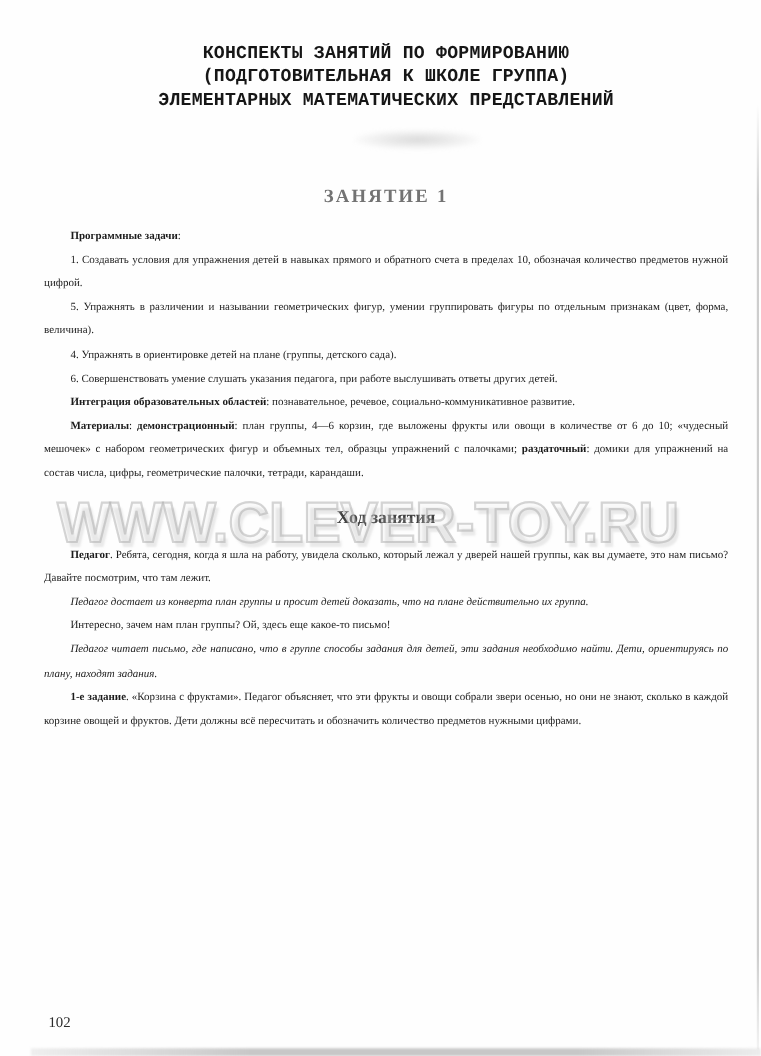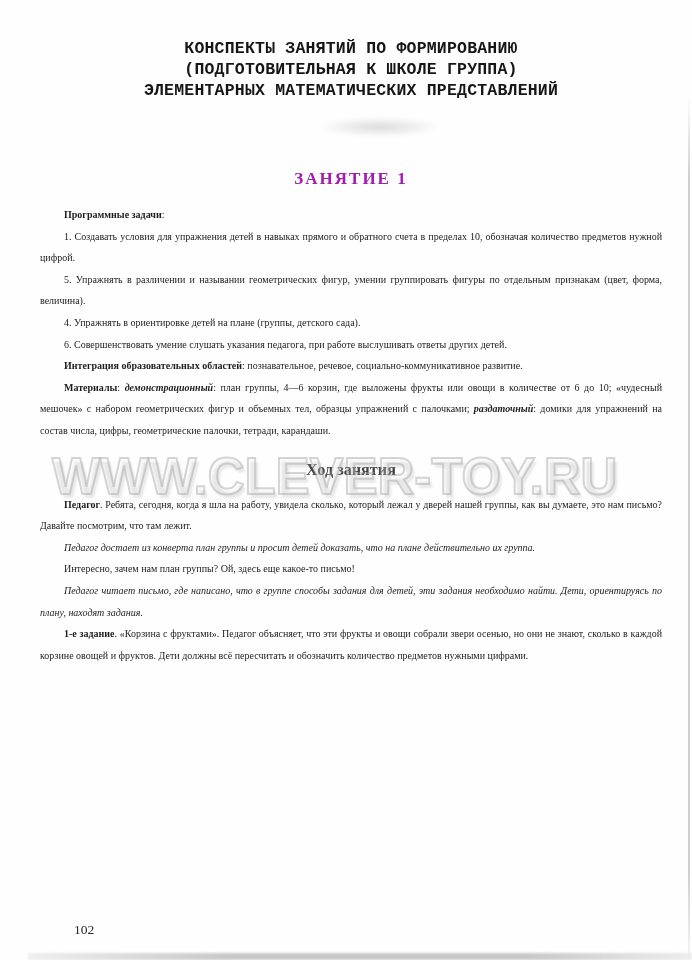--- a/index.html
+++ b/index.html
@@ -13,36 +13,36 @@
     position:absolute; left:40px; right:30px; top:38px;
   }
   .doc-title {
     text-align:center;
     font-family:Liberation Mono, monospace;
     font-weight:bold; font-size:16.5px; line-height:21px;
     letter-spacing:0.2px; color:#161616;
   }
   .h2 {
     text-align:center; font-weight:bold; font-size:17px;
-    letter-spacing:2px; margin:66px 0 13px; line-height:24px; color:#a21caf;
+    letter-spacing:2px; margin:66px 0 13px; line-height:24px; color:#737373;
   }
   .h3 {
     text-align:center; font-weight:bold; font-size:16.2px;
     margin:16px 0 12px; line-height:24px; color:#404040;
   }
   .para {
     margin:0; text-align:justify; text-indent:24px;
     font-size:10px; line-height:21.6px;
   }
   .para.it { font-style:italic; }
   .para .b { font-weight:bold; }
-  .para .i { font-style:italic; }
+  .para .i { }
   .page-number {
     position:absolute; left:44px; bottom:22px;
-    font-size:13.5px; color:#2a2a2a;margin-left:30px;
+    font-size:13.5px; color:#2a2a2a;
   }
   .watermark {
     position:absolute; left:52px; top:450px;
     font-family:"Liberation Sans", sans-serif;
     font-weight:bold; font-size:52px; line-height:1;
     white-space:nowrap;
     color:rgba(225,225,225,0.12);
     -webkit-text-stroke:2px rgba(158,158,158,0.42);
     text-shadow:3px 4px 2px rgba(185,185,185,0.30);
     transform:scaleX(0.98); transform-origin:left center;

